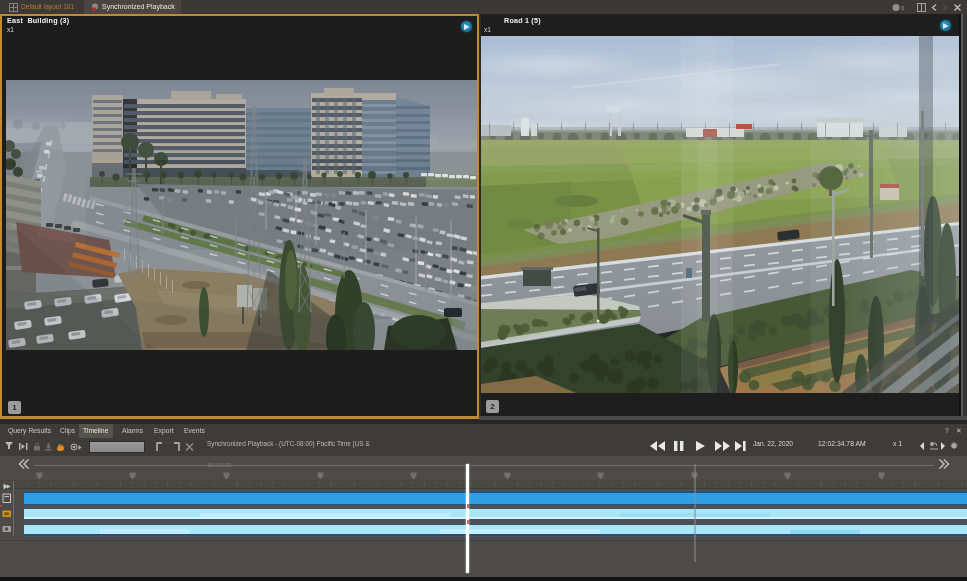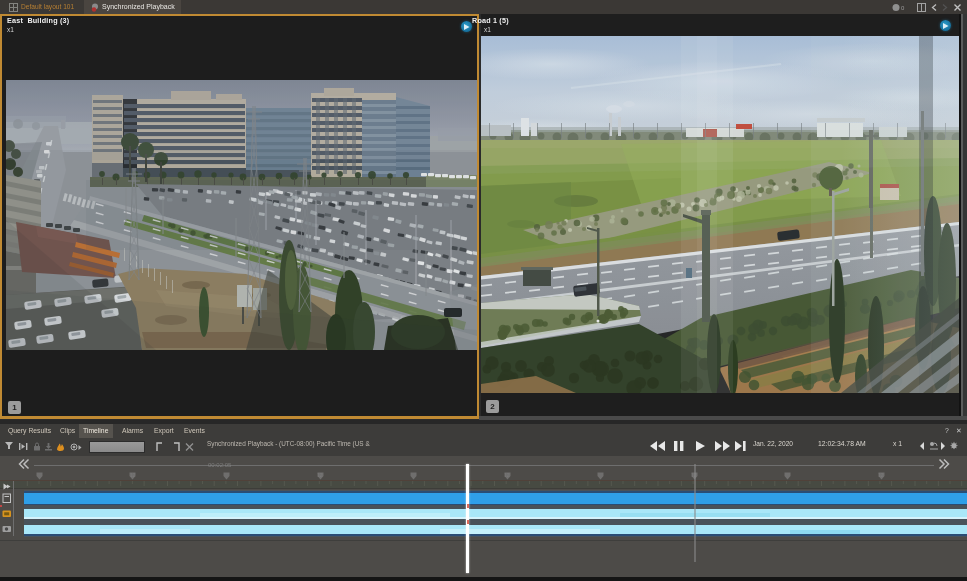--- a/index.html
+++ b/index.html
@@ -1158,21 +1158,21 @@
 <rect x="438" y="0" width="14" height="357" fill="#1c2026" opacity="0.33"></rect>
 <path d="M360 357 L478 262 L478 357 Z" fill="#3c4138" opacity="0.8"></path>
 <path d="M400 357 L478 295 L478 308 L417 357 Z" fill="#9aa3ac" opacity="0.6"></path>
 <path d="M428 357 L478 318 L478 329 L442 357 Z" fill="#8f98a1" opacity="0.55"></path>
 <path d="M452 357 L478 337 L478 347 L464 357 Z" fill="#9aa3ac" opacity="0.55"></path>
 <path d="M376 357 L478 277 L478 283 L384 357 Z" fill="#848c94" opacity="0.45"></path>
 <rect x="0" y="0" width="478" height="357" fill="#c9cfd6" opacity="0.05"></rect>
 <rect x="330" y="0" width="148" height="357" fill="#ccd3da" opacity="0.08"></rect>
 <path d="M0 94 L478 94 L478 130 L0 138 Z" fill="#c2cacf" opacity="0.08"></path>
 </svg></div>
-<div class="abs vtitle" style="left:472px;top:16px;">Road 1 (5)</div>
+<div class="abs vtitle" style="left:504px;top:16px;">Road 1 (5)</div>
 <div class="abs vsub" style="left:484px;top:26px;">x1</div>
 <div class="abs playbtn" style="left:940px;top:20px;">
     <svg width="5.5" height="6">
       <path d="M0 0 L5.5 3 L0 6 Z" fill="#e6f4fa"></path>
     </svg>
   </div>
 <div class="abs badge" style="left:486px;top:400px;">2</div>
 <div class="abs" style="left:959px;top:14px;width:3px;height:406px;background:#121212;"></div>
 <div class="abs" style="left:961px;top:14px;width:2px;height:406px;background:#5c5c5c;"></div>
 <div class="abs" style="left:963px;top:14px;width:4px;height:406px;background:#353535;"></div>

